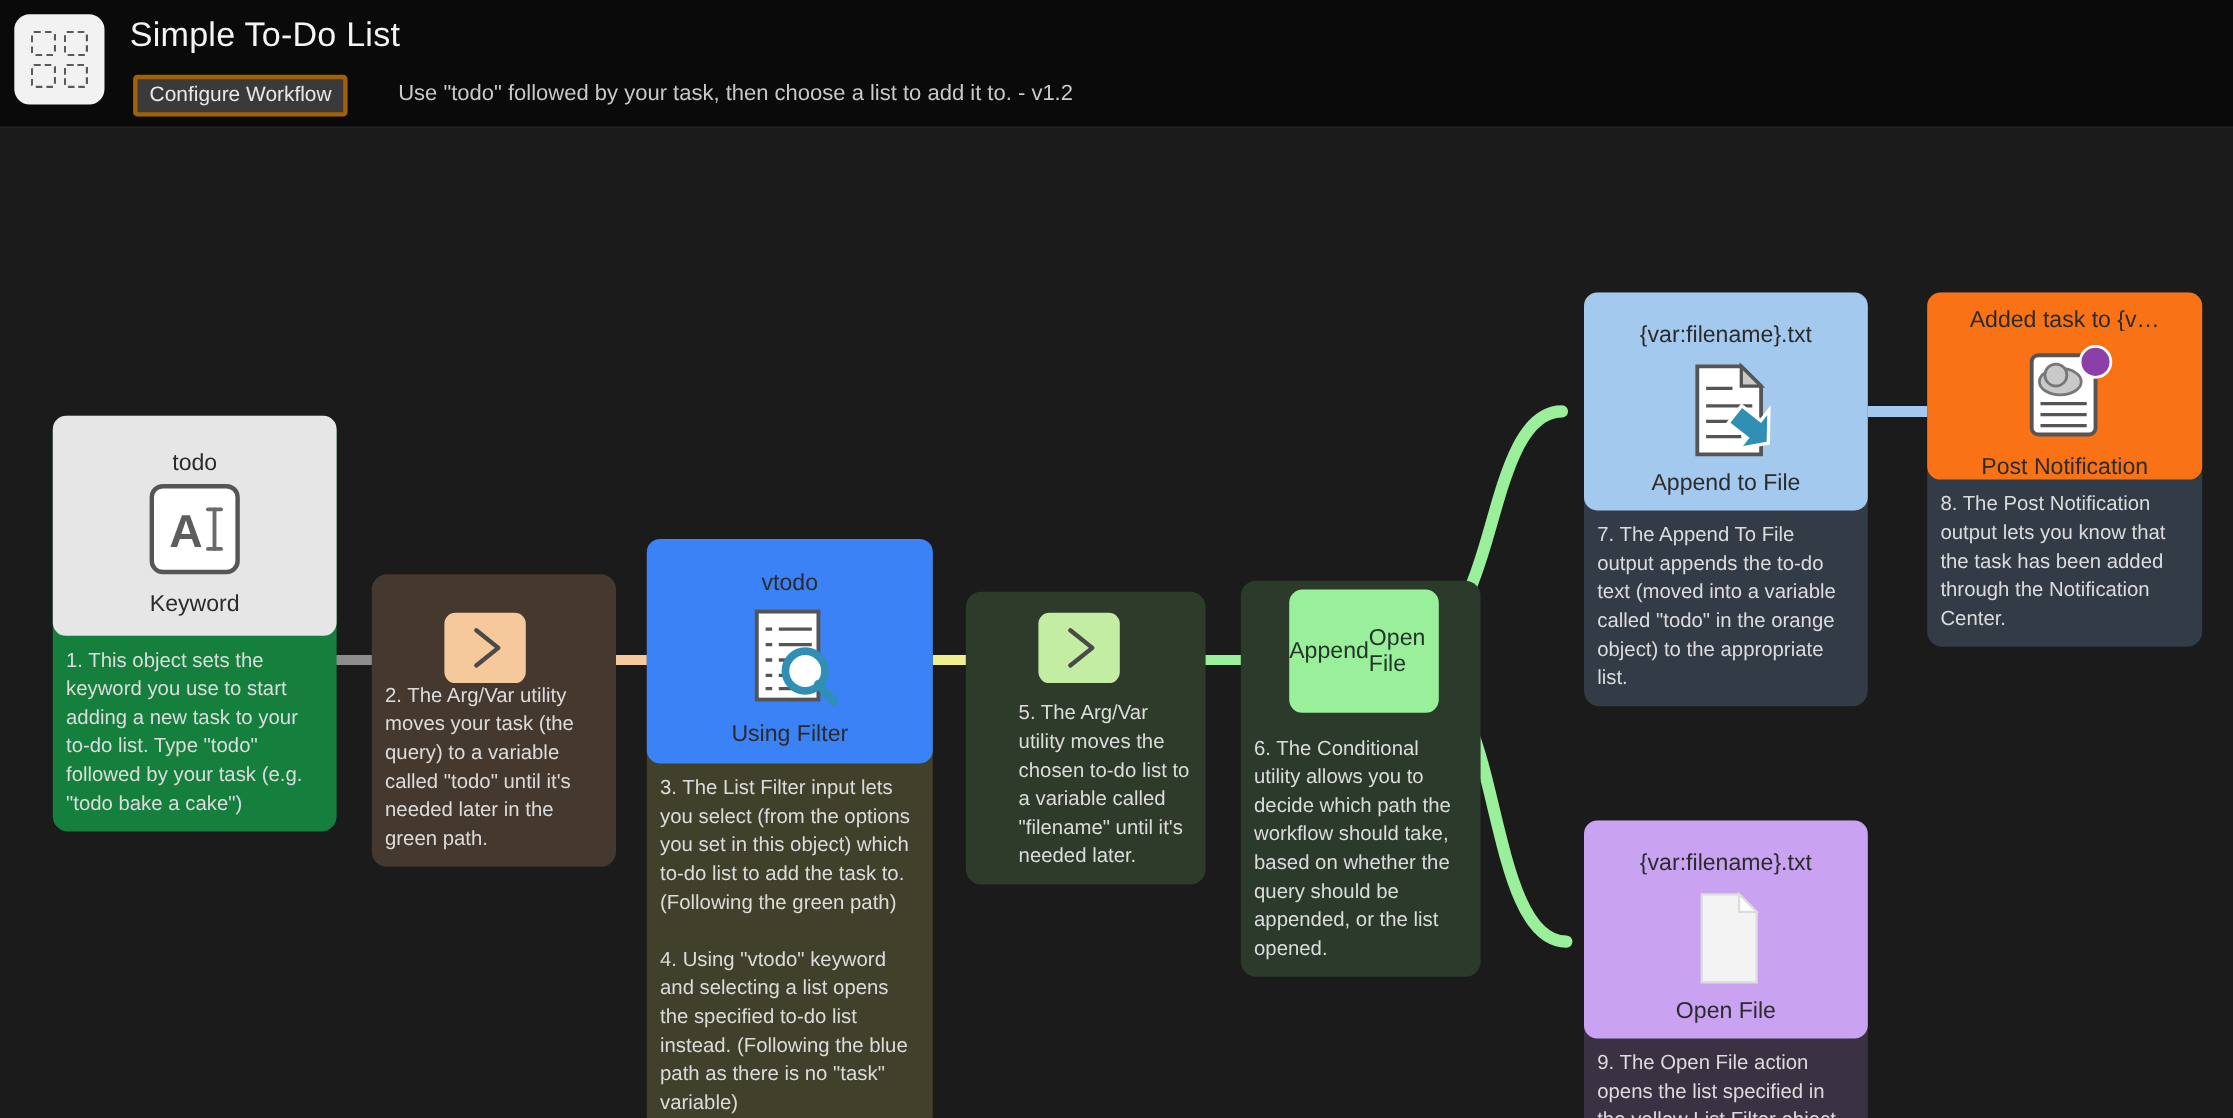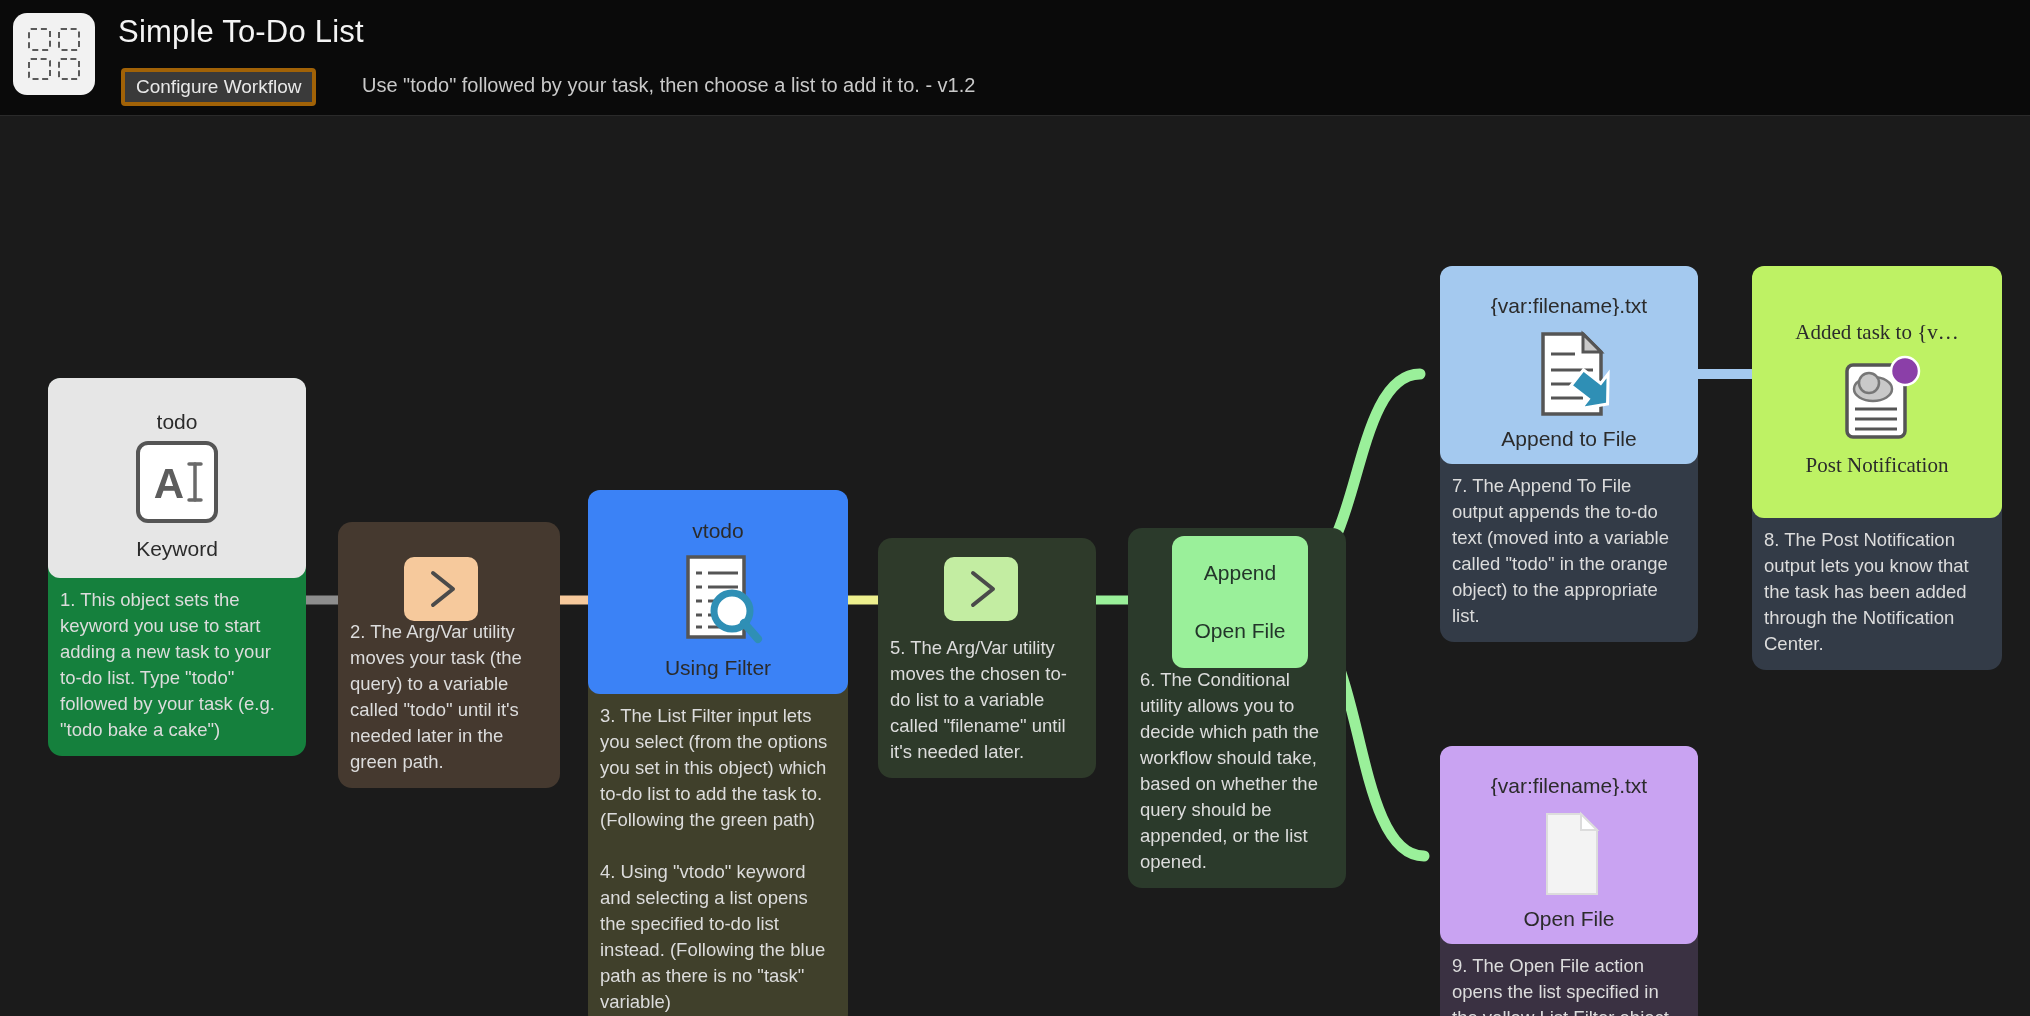--- a/index.html
+++ b/index.html
@@ -71,48 +71,48 @@
   #node-keyword { left: 48px; top: 262px; width: 258px; background: #15803d; }
   #node-keyword .head { background: #e6e6e6; height: 200px; }
   #node-keyword .label { margin-top: 10px; }
 
   #node-argvar1 { left: 338px; top: 406px; width: 222px; background: #45392f; }
   #node-argvar1 .head { background: transparent; height: 0; }
 
   #node-listfilter { left: 588px; top: 374px; width: 260px; background: #40402b; }
   #node-listfilter .head { background: #3b82f6; height: 204px; }
 
-  #node-argvar2 { left: 878px; top: 422px; width: 218px; background: #2e3a2a; }
+  #node-argvar2 { left: 878px; top: 422px; width: 218px; background: #2e3a2a; padding-left: 36px; }
   #node-argvar2 .head { background: transparent; height: 0; }
 
   #node-conditional { left: 1128px; top: 412px; width: 218px; background: #2b3a2b; }
   #node-conditional .head { background: #9af09a; height: 0; }
 
   #node-append { left: 1440px; top: 150px; width: 258px; background: #333b47; }
   #node-append .head { background: #a4c9ef; height: 198px; }
 
   #node-notify { left: 1752px; top: 150px; width: 250px; background: #333b47; }
-  #node-notify .head { background: #bef264; height: 252px; font-family: Liberation Serif, serif; }
+  #node-notify .head { background: #f97316; height: 170px; }
 
   #node-openfile { left: 1440px; top: 630px; width: 258px; background: #3a3142; }
   #node-openfile .head { background: #c9a3f2; height: 198px; }
 
   
   .chev-box {
     position: absolute; width: 74px; height: 64px; border-radius: 10px;
     display: flex; align-items: center; justify-content: center;
   }
   #chev1 { left: 404px; top: 441px; background: #f6c99c; }
   #chev2 { left: 944px; top: 441px; background: #c3eda2; }
 
   #cond-box {
     position: absolute; left: 1172px; top: 420px;
-    width: 136px; height: 132px; border-radius: 12px;
+    width: 136px; height: 112px; border-radius: 12px;
     background: #9af09a;
-    display: flex; flex-direction: column;
+    display: flex; flex-direction: row;
     align-items: center; justify-content: space-around;
     padding: 8px 0;
   }
   #cond-box div { font-size: 21px; color: #23352a; }
 
   
   .sq-connector {
     position: absolute; left: 340px; top: 467px;
     width: 34px; height: 34px; background: #57504a;
     border: 3px solid #9a9a9a; border-radius: 2px;

